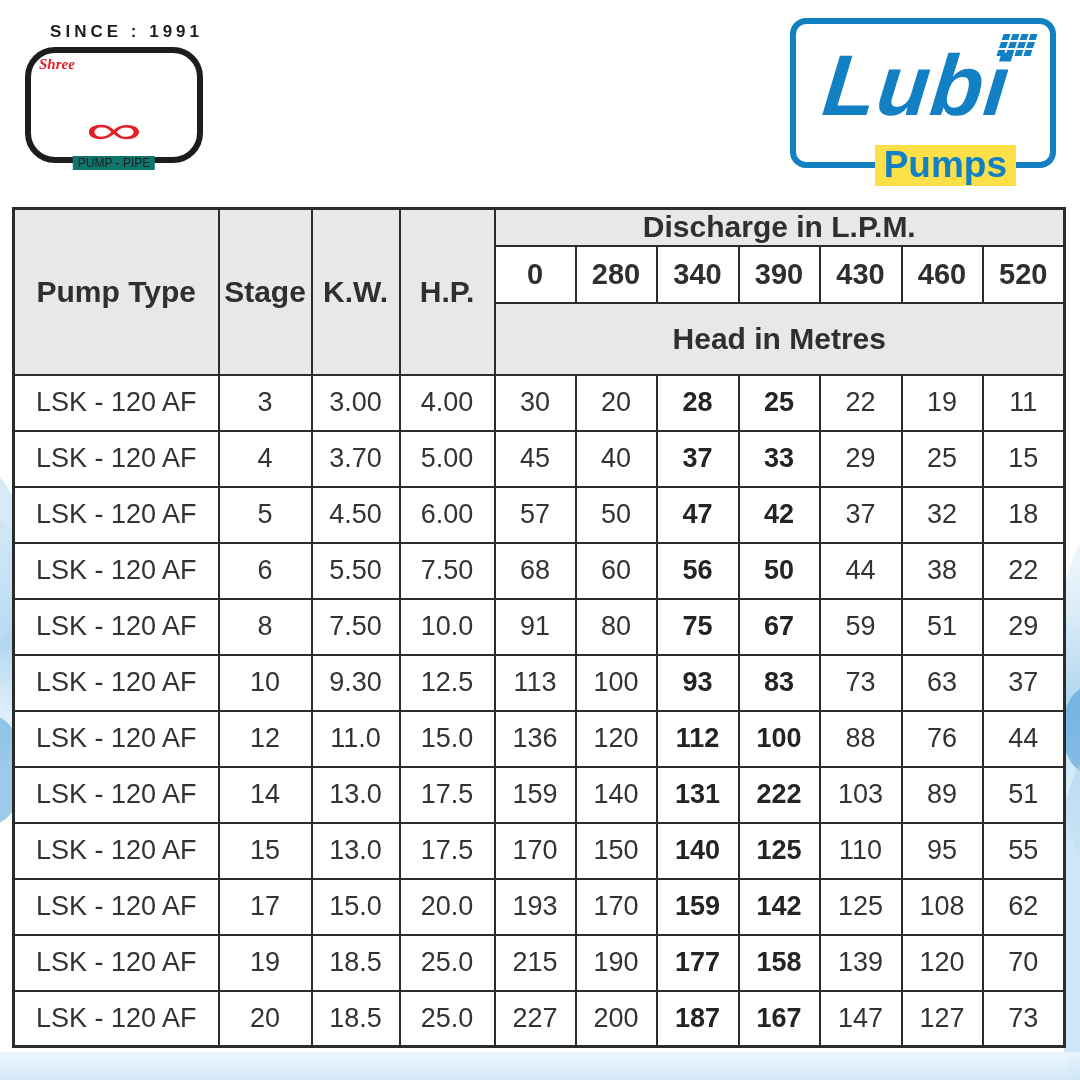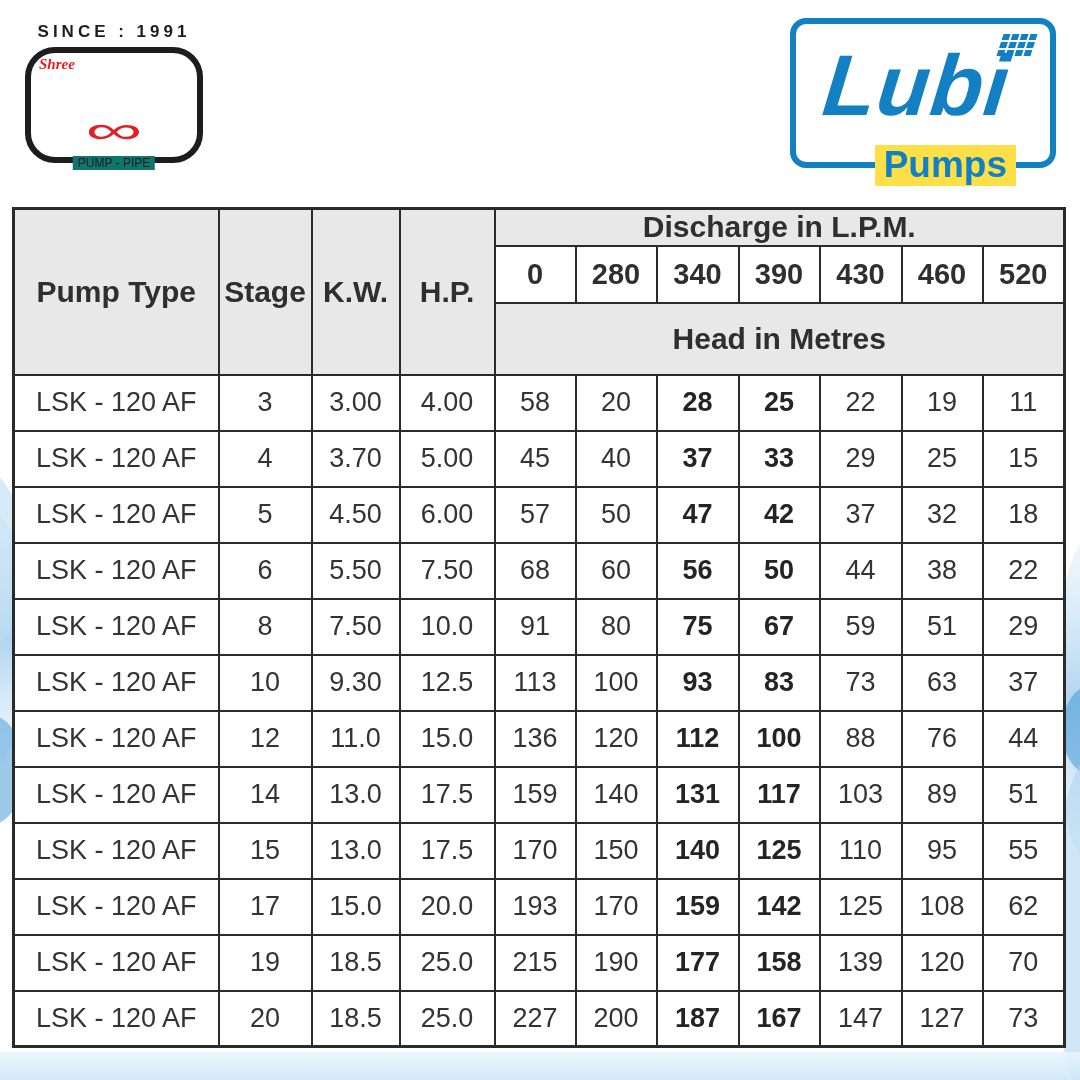--- a/index.html
+++ b/index.html
@@ -9,21 +9,21 @@
     width:1080px; height:1080px;
     background:#ffffff;
     font-family:"Liberation Sans", sans-serif;
     overflow:hidden;
   }
   
   .bg-waves { position:absolute; inset:0; z-index:0; }
   
   .ram-logo { position:absolute; left:25px; top:22px; width:178px; z-index:2; }
   .ram-since {
-    text-align:center; font-size:17px; font-weight:bold; color:#1d1d1d;
+    text-align:right; font-size:17px; font-weight:bold; color:#1d1d1d;
     letter-spacing:4px; margin-bottom:5px; white-space:nowrap;
   }
   .ram-box {
     position:relative; height:116px;
     border:6px solid #1d1d1d; border-radius:30px;
     background:#ffffff;
   }
   .ram-shree {
     position:absolute; left:8px; top:3px;
     font-family:"Liberation Serif", serif; font-style:italic; font-weight:bold;
@@ -172,21 +172,21 @@
       <tr class="head-label-row">
         <th colspan="7">Head in Metres</th>
       </tr>
     </thead>
     <tbody>
         <tr>
           <td>LSK - 120 AF</td>
           <td>3</td>
           <td>3.00</td>
           <td>4.00</td>
-          <td>58</td>
+          <td>30</td>
           <td>20</td>
           <td class="bold-val">28</td>
           <td class="bold-val">25</td>
           <td>22</td>
           <td>19</td>
           <td>11</td>
         </tr>
         <tr>
           <td>LSK - 120 AF</td>
           <td>4</td>
@@ -266,21 +266,21 @@
           <td>44</td>
         </tr>
         <tr>
           <td>LSK - 120 AF</td>
           <td>14</td>
           <td>13.0</td>
           <td>17.5</td>
           <td>159</td>
           <td>140</td>
           <td class="bold-val">131</td>
-          <td class="bold-val">117</td>
+          <td class="bold-val">222</td>
           <td>103</td>
           <td>89</td>
           <td>51</td>
         </tr>
         <tr>
           <td>LSK - 120 AF</td>
           <td>15</td>
           <td>13.0</td>
           <td>17.5</td>
           <td>170</td>

